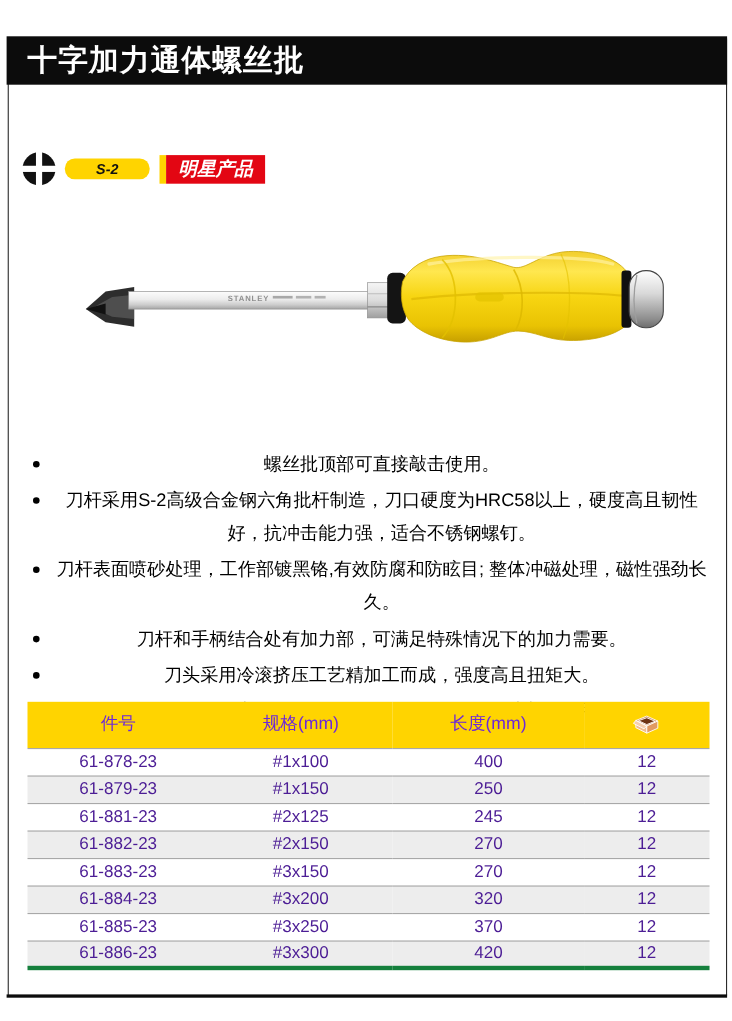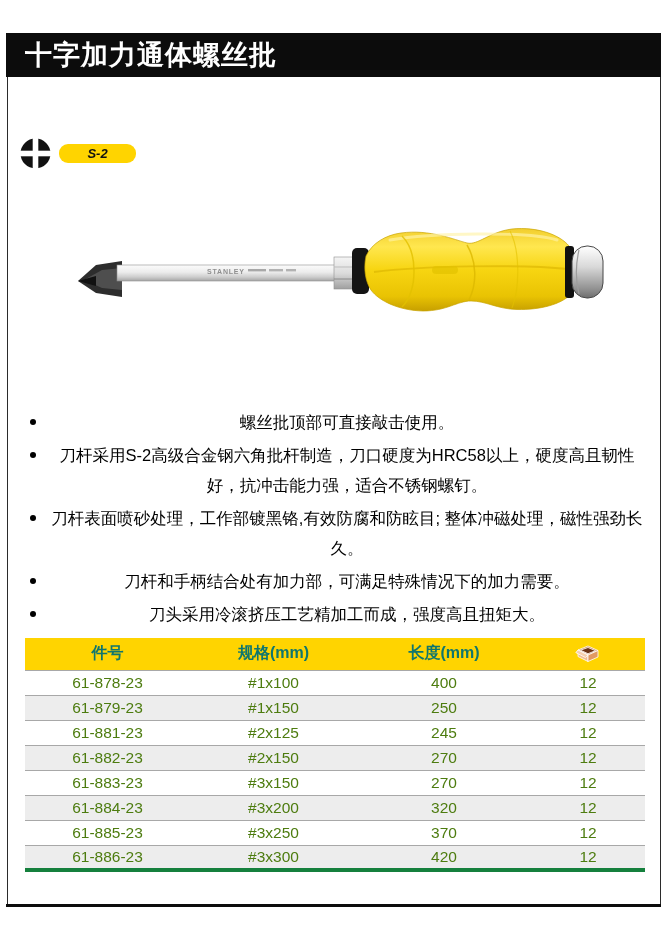--- a/index.html
+++ b/index.html
@@ -53,26 +53,26 @@
     content:""; position:absolute; left:2px; top:12px;
     width:6px; height:6px; border-radius:50%; background:#000;
   }
 
   
   .spec-table {
     position:absolute; left:25px; top:638px; width:620px;
     border-collapse:collapse; table-layout:fixed;
   }
   .spec-table th {
-    background:#ffd400; height:32px; font-size:16px; font-weight:bold;
-    text-align:center; vertical-align:middle; color:#0f766e; padding:0;
+    background:#ffd400; height:42px; font-size:16px; font-weight:normal;
+    text-align:center; vertical-align:middle; color:#6d28d9; padding:0;
   }
   .spec-table td {
     height:25px; text-align:center; vertical-align:middle;
-    font-size:15.5px; color:#4d7c0f; border-top:1px solid #a8a8a8; padding:0;
+    font-size:15.5px; color:#4c1d95; border-top:1px solid #a8a8a8; padding:0;
   }
   .spec-table tbody tr:nth-child(even) { background:#ededed; }
   .spec-table tbody tr:last-child td { border-bottom:4px solid #15803d; }
   .pack-icon-wrap { display:inline-block; vertical-align:middle; line-height:0; }
 </style>
 </head>
 <body>
 
 <div class="page">
 
@@ -87,20 +87,24 @@
   <div class="badges">
     <span class="phillips" style="line-height:0;">
       <svg width="31" height="31" viewBox="0 0 32 32">
         <circle cx="16" cy="16" r="15.5" fill="#111"></circle>
         <rect x="13.1" y="-1" width="5.8" height="34" fill="#fff"></rect>
         <rect x="-1" y="13.1" width="34" height="5.8" fill="#fff"></rect>
       </svg>
     </span>
     <span class="s2-badge">
       <span>S-2</span>
+    </span>
+    <span class="star-badge">
+      <span class="stripe"></span>
+      <span class="label">明星产品</span>
     </span>
   </div>
 
   <div class="product">
     <svg width="540" height="135" viewBox="70 210 540 135">
       <defs>
         <linearGradient id="shaftGrad" x1="0" y1="0" x2="0" y2="1">
           <stop offset="0" stop-color="#fcfcfc"></stop>
             <stop offset="0.45" stop-color="#ececec"></stop>
           <stop offset="0.75" stop-color="#cdcdcd"></stop>

